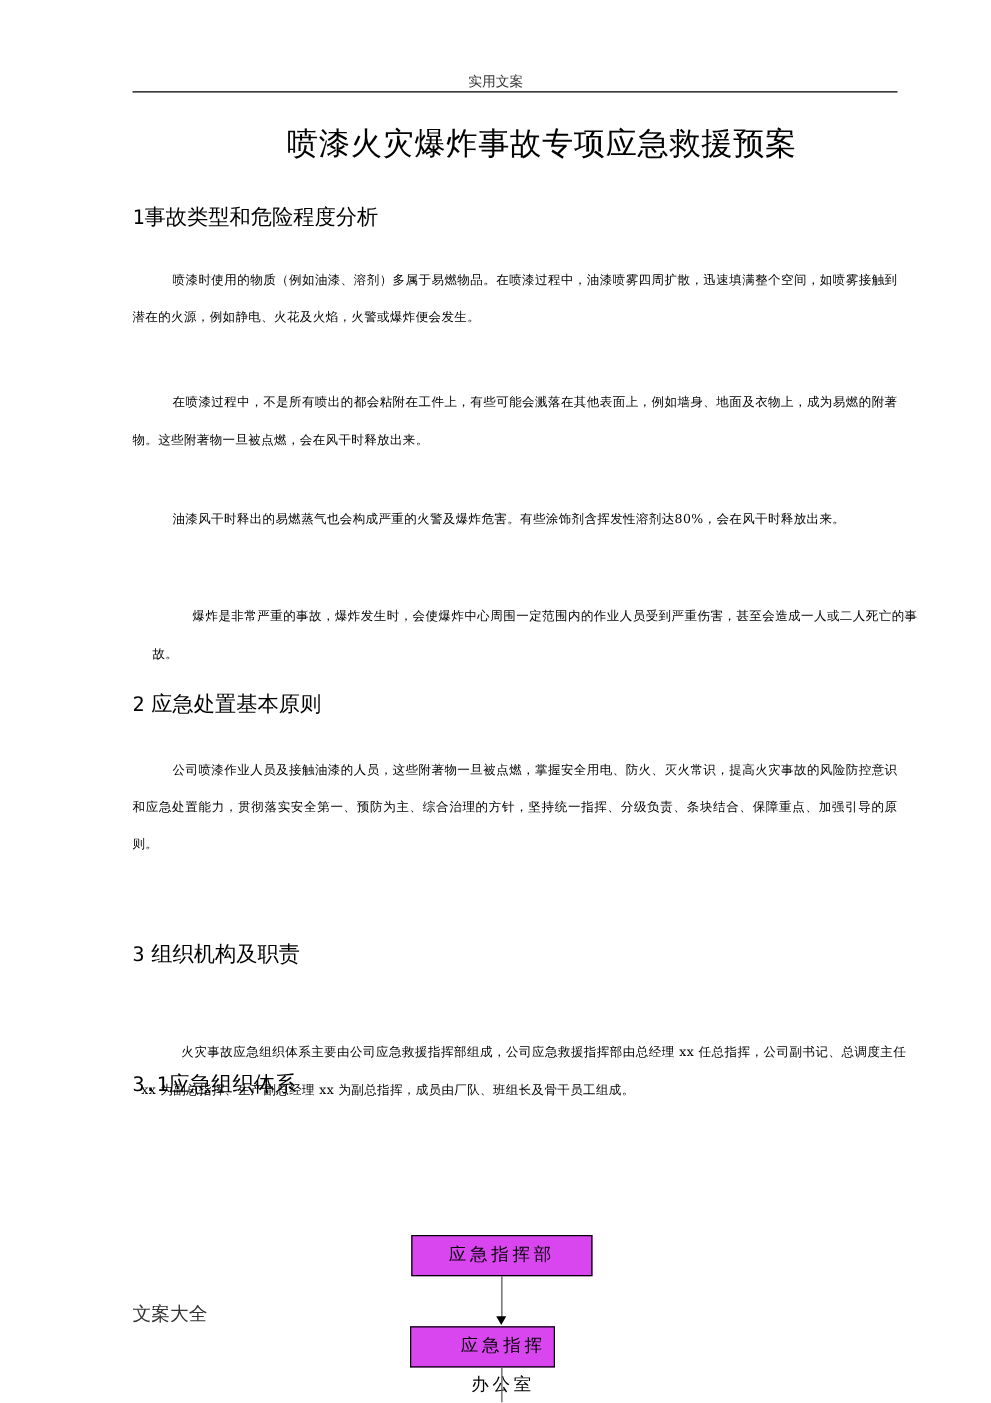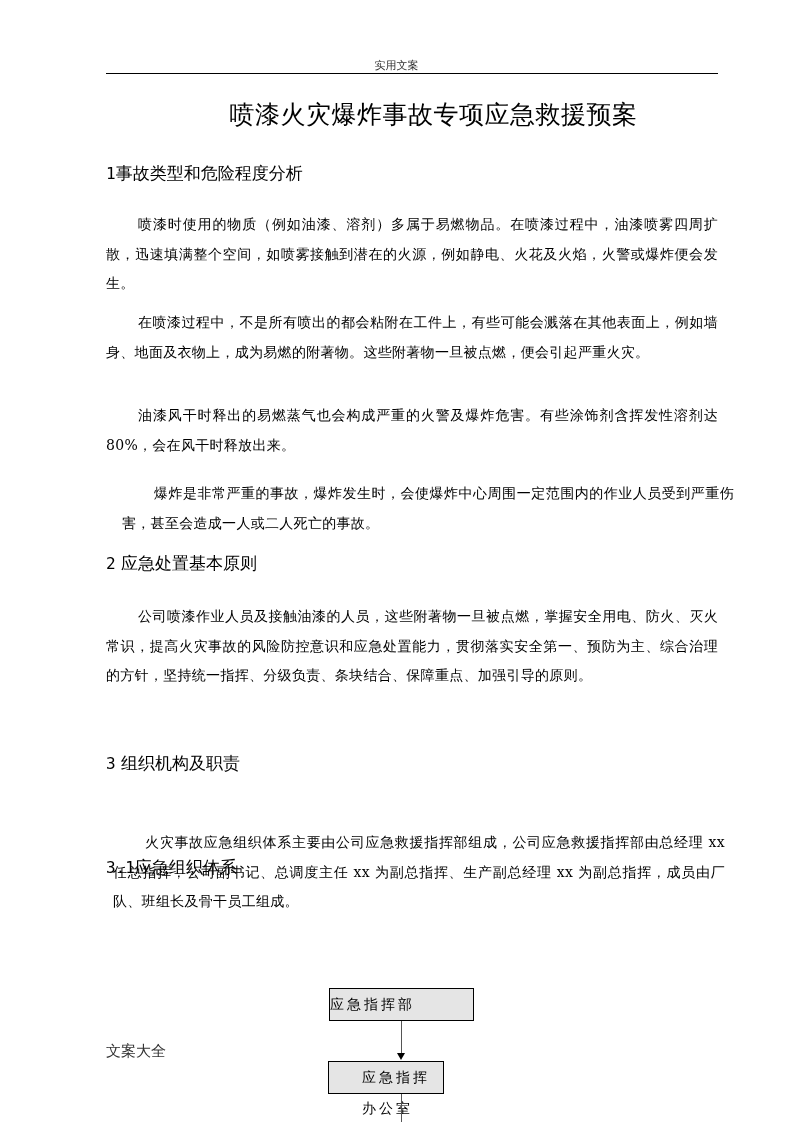--- a/index.html
+++ b/index.html
@@ -8,42 +8,42 @@
   .header-text { position: absolute; top: 58px; left: 0; width: 793px; text-align: center;
                  font-size: 11px; color: #333; }
   .header-rule { position: absolute; top: 73px; left: 106px; width: 612px; height: 0;
                  border-top: 1.3px solid #000; }
   .title { position: absolute; top: 98px; left: 0; width: 793px; text-align: center;
            font-family: "DejaVu Sans", "Liberation Sans", sans-serif; font-size: 25px; font-weight: normal;
            letter-spacing: 0.5px; }
   .h1 { position: absolute; left: 106px; font-family: "DejaVu Sans", "Liberation Sans", sans-serif;
         font-size: 17px; }
   .h1 .num { font-family: "DejaVu Sans Mono", "Liberation Mono", monospace; font-size: 16px; }
-  .para { position: absolute; left: 106px; width: 612px; font-size: 14px; line-height: 29.5px;
+  .para { position: absolute; left: 106px; width: 612px; font-size: 10px; line-height: 29.5px;
           text-indent: 32px; text-align: justify; letter-spacing: 0.3px; }
   .footer-text { position: absolute; top: 1042px; left: 106px; font-size: 15px; color: #333; }
-  .box { position: absolute; border: 1.3px solid #000; background: #e5e5e5; 
+  .box { position: absolute; border: 1.3px solid #000; background: #d946ef; text-align: center;
          font-size: 14px; letter-spacing: 3px; box-sizing: border-box; }
   .vline { position: absolute; width: 0; border-left: 1.3px solid #555; }
   .arrow { position: absolute; width: 0; height: 0; border-left: 4px solid transparent;
            border-right: 4px solid transparent; border-top: 7px solid #000; }
 </style>
 </head>
 <body>
 
 <div class="header-text">实用文案</div>
 <div class="header-rule"></div>
 
 <h1 class="title" style="margin:0;padding-left:37px;">喷漆火灾爆炸事故专项应急救援预案</h1>
 
 <div class="h1" style="top:162px;">
   <span class="num">1</span><span>事故类型和危险程度分析</span>
 </div>
 <p class="para" style="top:210px; margin:0;">喷漆时使用的物质（例如油漆、溶剂）多属于易燃物品。在喷漆过程中，油漆喷雾四周扩散，迅速填满整个空间，如喷雾接触到潜在的火源，例如静电、火花及火焰，火警或爆炸便会发生。</p>
-<p class="para" style="top:308px; margin:0;">在喷漆过程中，不是所有喷出的都会粘附在工件上，有些可能会溅落在其他表面上，例如墙身、地面及衣物上，成为易燃的附著物。这些附著物一旦被点燃，便会引起严重火灾。</p>
+<p class="para" style="top:308px; margin:0;">在喷漆过程中，不是所有喷出的都会粘附在工件上，有些可能会溅落在其他表面上，例如墙身、地面及衣物上，成为易燃的附著物。这些附著物一旦被点燃，会在风干时释放出来。</p>
 <p class="para" style="top:401px; margin:0;">油漆风干时释出的易燃蒸气也会构成严重的火警及爆炸危害。有些涂饰剂含挥发性溶剂达80%，会在风干时释放出来。</p>
 <p class="para" style="top:463px; margin:16px;">爆炸是非常严重的事故，爆炸发生时，会使爆炸中心周围一定范围内的作业人员受到严重伤害，甚至会造成一人或二人死亡的事故。</p>
 
 <div class="h1" style="top:552px;">
   <span class="num">2</span>&nbsp;<span>应急处置基本原则</span>
 </div>
 <p class="para" style="top:602px; margin:0;">公司喷漆作业人员及接触油漆的人员，这些附著物一旦被点燃，掌握安全用电、防火、灭火常识，提高火灾事故的风险防控意识和应急处置能力，贯彻落实安全第一、预防为主、综合治理的方针，坚持统一指挥、分级负责、条块结合、保障重点、加强引导的原则。</p>
 
 <div class="h1" style="top:752px;">
   <span class="num">3</span>&nbsp;<span>组织机构及职责</span>

